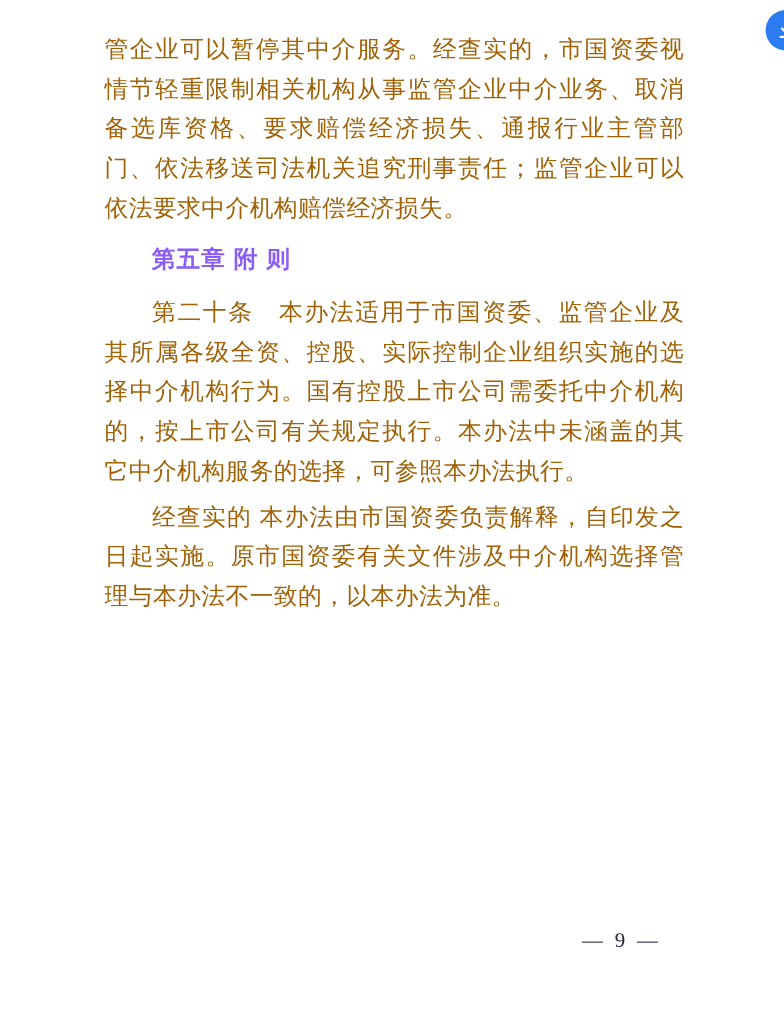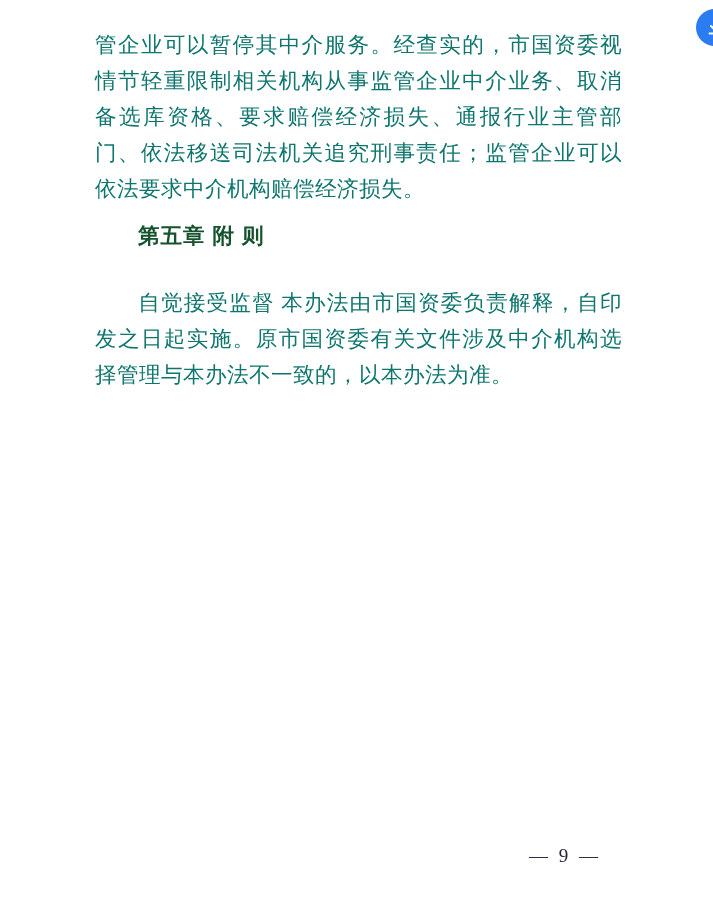--- a/index.html
+++ b/index.html
@@ -16,37 +16,37 @@
   }
   .doc-content {
     position: absolute;
     top: 27px;
     left: 95px;
     width: 527px;
   }
   .para {
     font-size: 21.6px;
     line-height: 36px;
-    color: #0f766e;
+    color: #a16207;
     text-align: justify;
     text-justify: inter-ideograph;
     letter-spacing: 0.4px;
     margin: 0;
   }
   .para + .para { margin-top: 6px; }
   .para.indent { text-indent: 2em; }
   .chapter-heading {
     font-family: "Liberation Sans", "DejaVu Sans", sans-serif;
     font-weight: bold;
     font-size: 21.5px;
     line-height: 30px;
-    color: #14532d;
+    color: #8b5cf6;
     letter-spacing: 1px;
     text-indent: 2em;
-    margin: 14px 0 34px 0;
+    margin: 14px 0 15px 0;
   }
   .page-number {
     position: absolute;
     top: 843px;
     right: 112px;
     font-family: "Liberation Serif", "DejaVu Serif", serif;
     font-size: 19px;
     line-height: 26px;
     color: #23263a;
     letter-spacing: 3px;
@@ -68,21 +68,22 @@
     cursor: pointer;
   }
   .fab svg { display: block; }
 </style>
 </head>
 <body>
 
 <div class="doc-content">
   <p class="para">管企业可以暂停其中介服务。经查实的，市国资委视情节轻重限制相关机构从事监管企业中介业务、取消备选库资格、要求赔偿经济损失、通报行业主管部门、依法移送司法机关追究刑事责任；监管企业可以依法要求中介机构赔偿经济损失。</p>
   <h2 class="chapter-heading">第五章 附 则</h2>
-  <p class="para indent">自觉接受监督 本办法由市国资委负责解释，自印发之日起实施。原市国资委有关文件涉及中介机构选择管理与本办法不一致的，以本办法为准。</p>
+  <p class="para indent">第二十条　本办法适用于市国资委、监管企业及其所属各级全资、控股、实际控制企业组织实施的选择中介机构行为。国有控股上市公司需委托中介机构的，按上市公司有关规定执行。本办法中未涵盖的其它中介机构服务的选择，可参照本办法执行。</p>
+  <p class="para indent">经查实的 本办法由市国资委负责解释，自印发之日起实施。原市国资委有关文件涉及中介机构选择管理与本办法不一致的，以本办法为准。</p>
 </div>
 
 <div class="page-number">— 9 —</div>
 
 <button class="fab">
   <span>
     <svg width="17" height="17" viewBox="0 0 17 17" fill="none">
       <path d="M8.5 2 v8 M5 7 l3.5 3.5 L12 7" stroke="#ffffff" stroke-width="2" stroke-linecap="round" stroke-linejoin="round"></path>
       <path d="M3.5 14.5 h10" stroke="#ffffff" stroke-width="2" stroke-linecap="round"></path>
     </svg>

